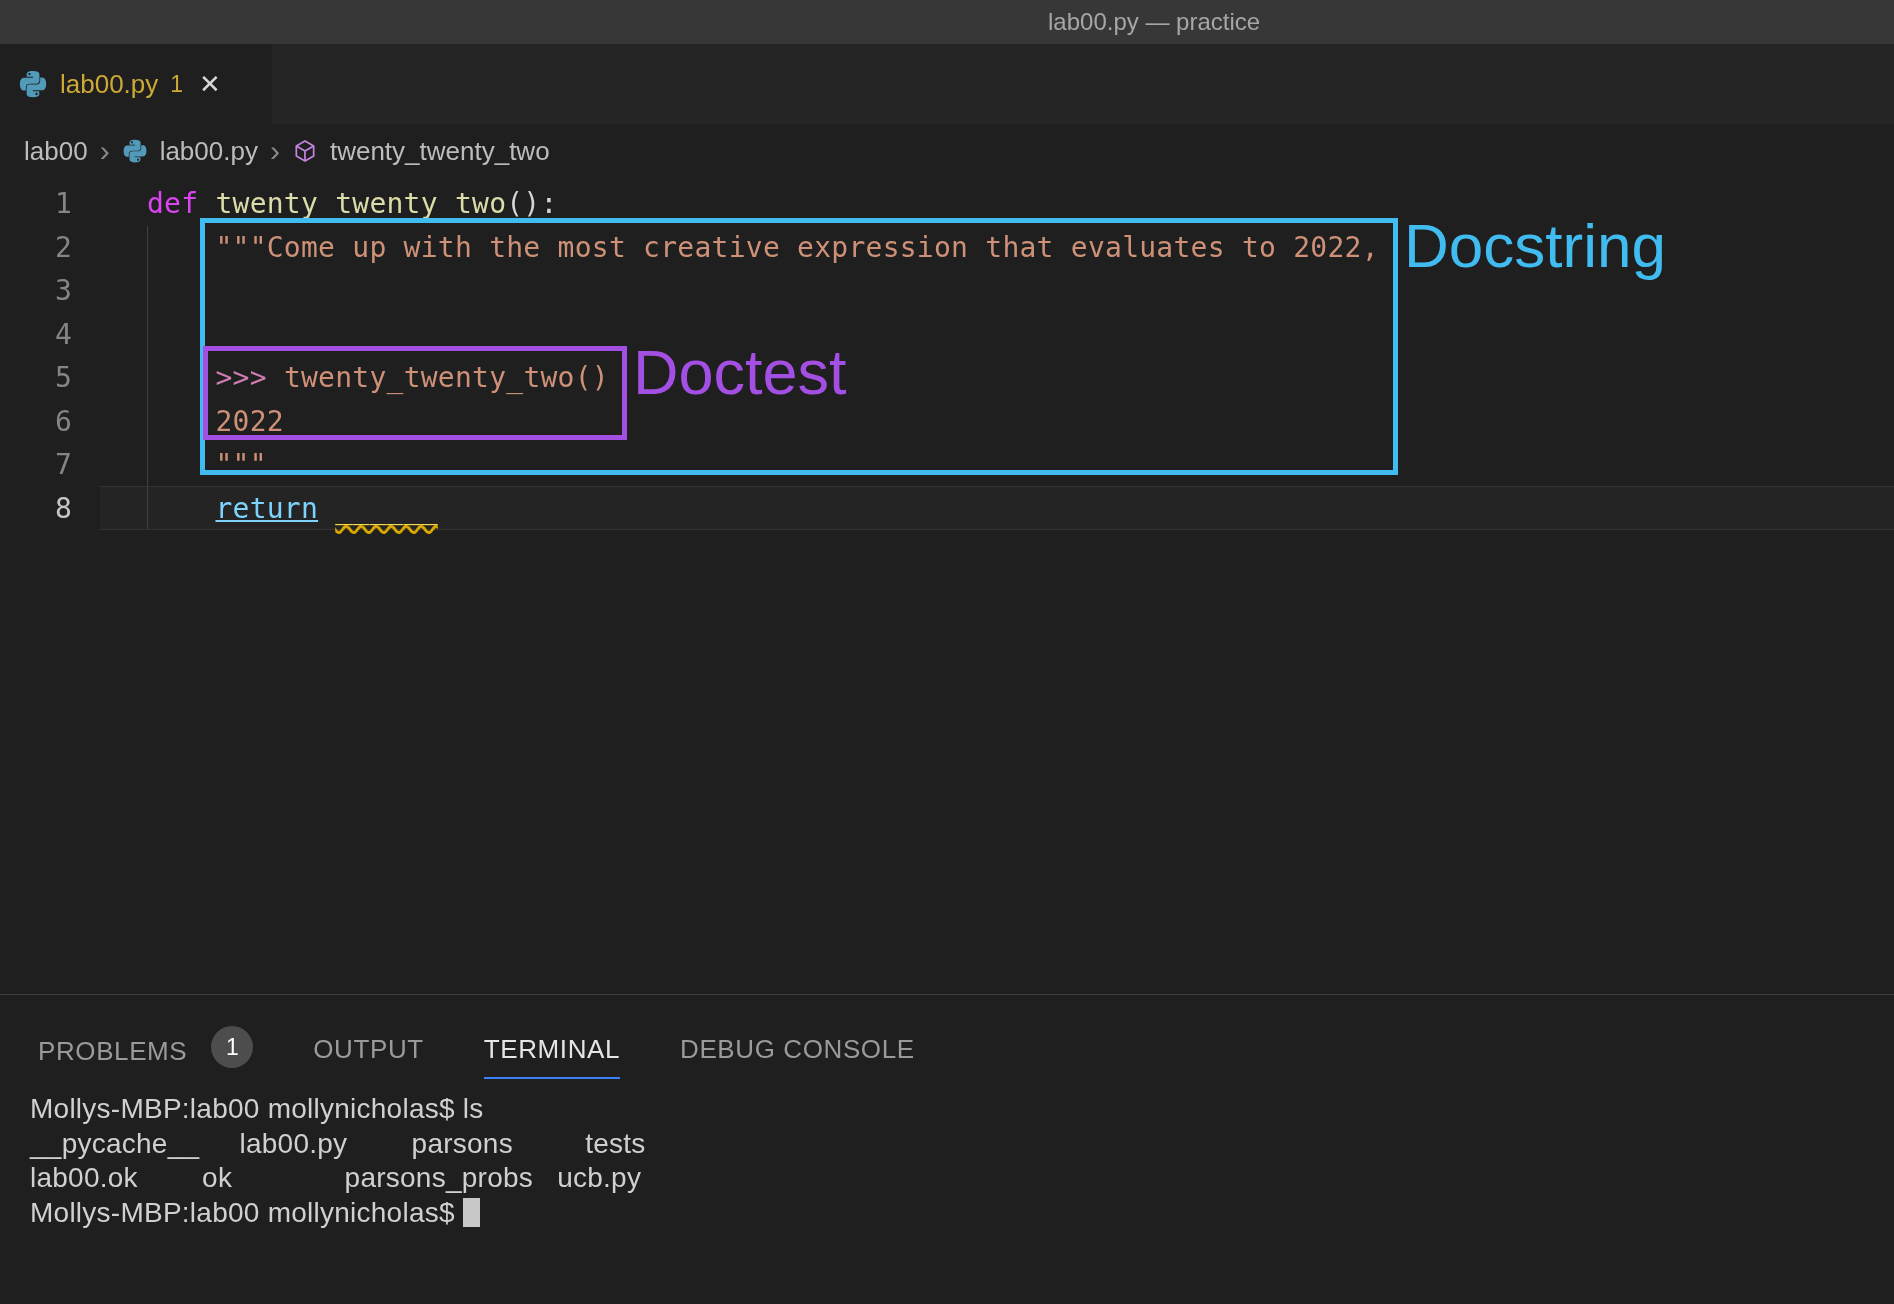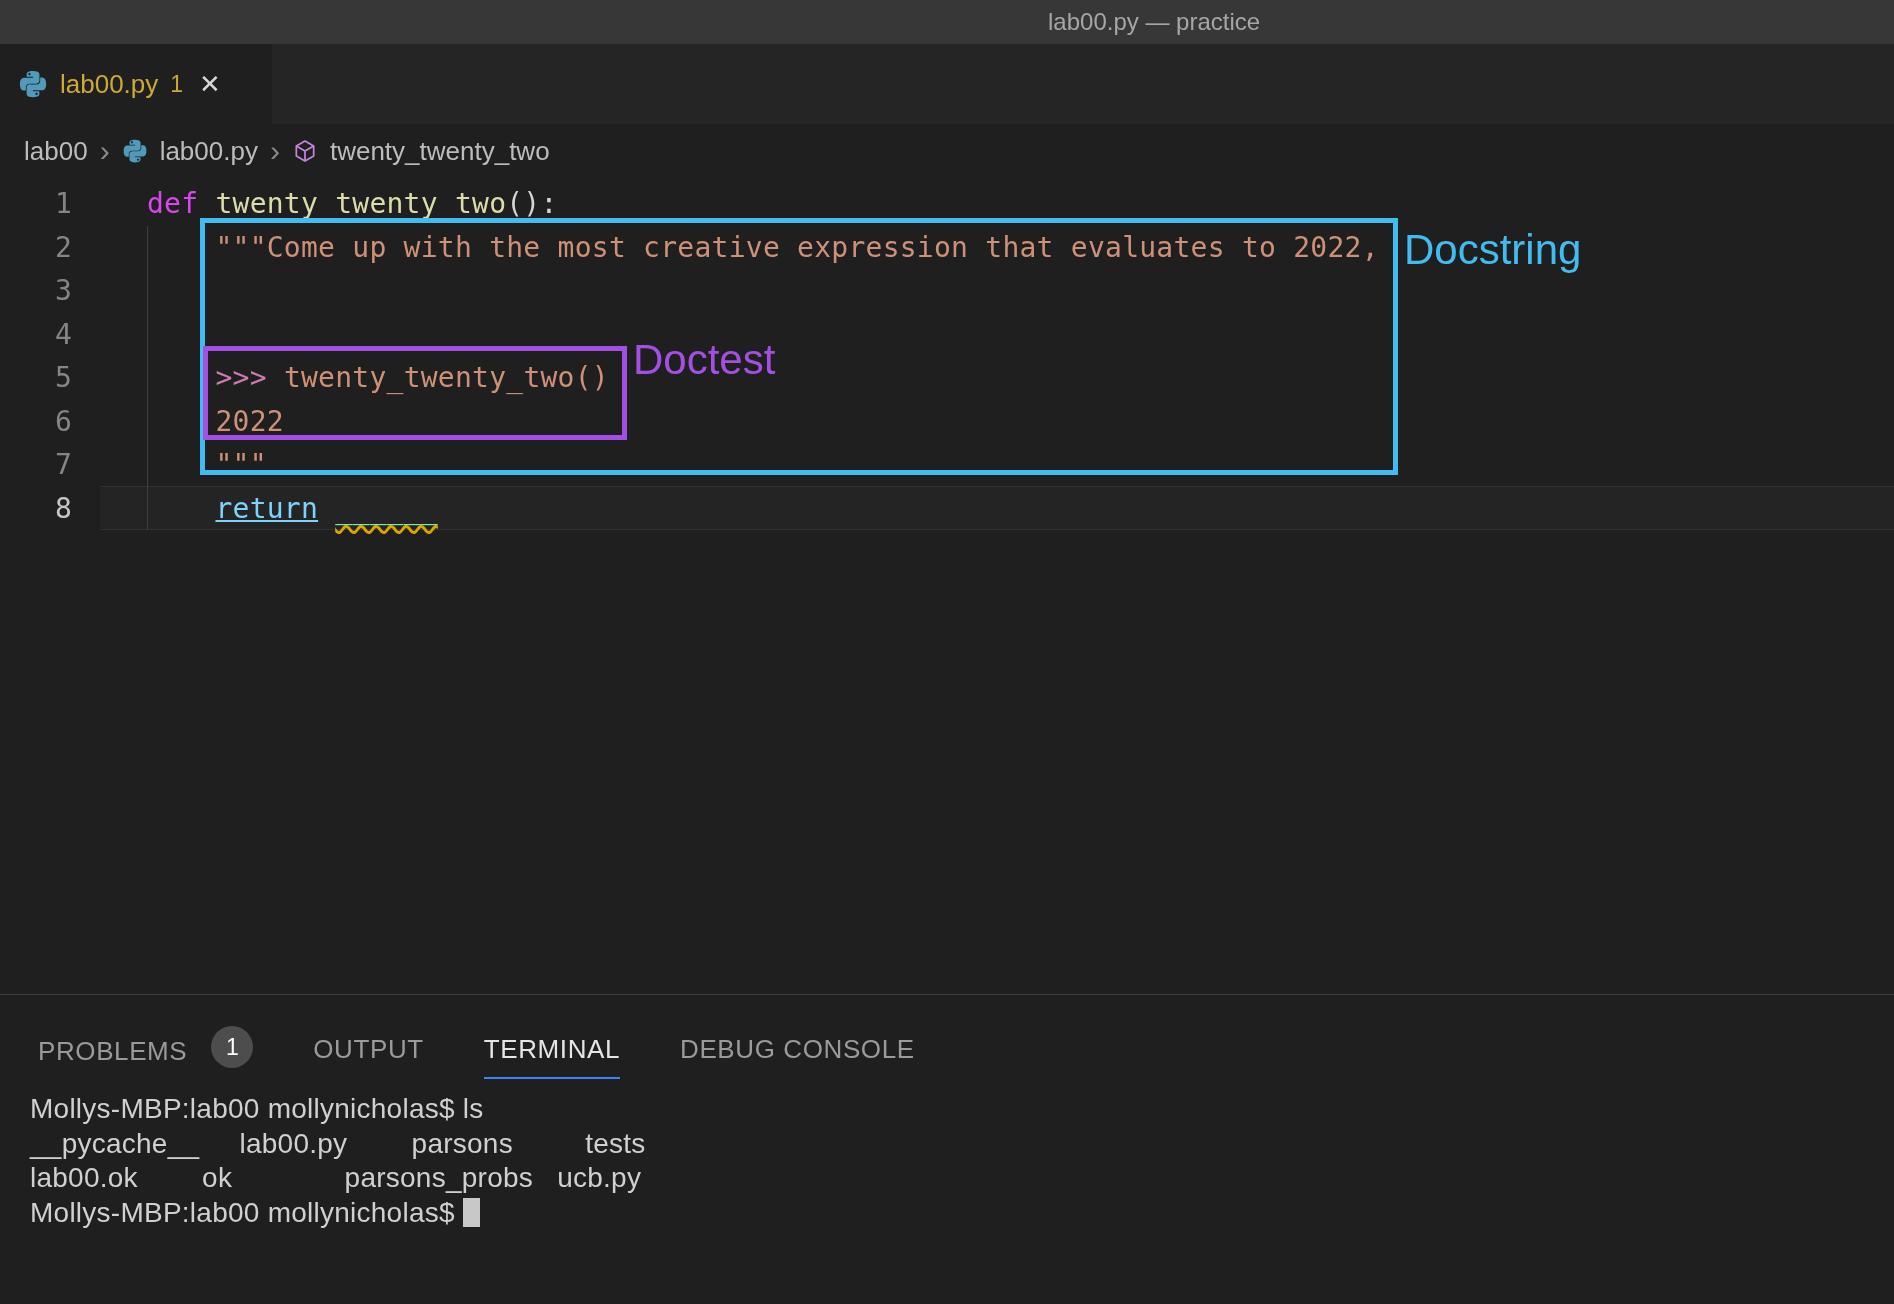--- a/index.html
+++ b/index.html
@@ -24,29 +24,29 @@
   .code-row{display:flex;height:43.5px;line-height:43.5px;position:relative;z-index:2;}
   .ln{width:72px;text-align:right;color:#858585;flex:none;}
   .ln-active{color:#c6c6c6;}
   .code-text{margin-left:75px;white-space:pre;}
   .tok-kw{color:#d946ef;}
   .tok-fn{color:#dcdcaa;}
   .tok-pl{color:#d4d4d4;}
   .tok-str{color:#ce9178;}
   .tok-prompt{color:#ce7bb0;}
   .tok-ret{color:#7dd3fc;text-decoration:underline;}
-  .tok-blank{color:#86efac;text-decoration-line:underline;text-decoration-style:wavy;text-decoration-color:#d7a600;text-decoration-thickness:2.5px;text-underline-offset:7px;}
+  .tok-blank{color:#fde047;text-decoration-line:underline;text-decoration-style:wavy;text-decoration-color:#d7a600;text-decoration-thickness:2.5px;text-underline-offset:7px;}
 
   
   .line-highlight{position:absolute;left:100px;top:486px;width:1794px;height:44px;background:#242424;border-top:1px solid #313131;border-bottom:1px solid #313131;box-sizing:border-box;z-index:1;}
   .indent-guide{position:absolute;left:147px;top:226px;width:1px;height:304px;background:#404040;z-index:1;}
   .docstring-box{position:absolute;left:200px;top:218px;width:1198px;height:257px;border:5px solid #33bef3;box-sizing:border-box;z-index:3;}
   .doctest-box{position:absolute;left:203px;top:346px;width:424px;height:94px;border:5px solid #a44fe3;box-sizing:border-box;z-index:4;}
-  .docstring-label{position:absolute;left:1404px;top:226px;font-size:42px;color:#41bcf1;z-index:5;}
-  .doctest-label{position:absolute;left:633px;top:336px;font-size:42px;color:#a44fe3;z-index:5;}
+  .docstring-label{position:absolute;left:1404px;top:210px;font-size:62px;color:#41bcf1;z-index:5;}
+  .doctest-label{position:absolute;left:633px;top:336px;font-size:63px;color:#a44fe3;z-index:5;}
 
   
   .panel-divider{position:absolute;left:0;top:994px;width:1894px;height:1px;background:#3e3e3e;}
   .panel-tabs{position:absolute;left:38px;top:1034px;display:flex;align-items:flex-start;gap:60px;font-size:26px;letter-spacing:0.6px;color:#9a9a9a;}
   .panel-tab{padding-bottom:12px;display:flex;align-items:center;}
   .panel-tab.active{color:#e5e5e5;border-bottom:2px solid #3b82f6;}
   .panel-badge{display:inline-flex;align-items:center;justify-content:center;width:42px;height:42px;border-radius:50%;background:#4d4d4d;color:#ffffff;font-size:23px;letter-spacing:0;margin-left:24px;margin-top:-8px;}
 
   
   .terminal{position:absolute;left:30px;top:1092px;font-family:Liberation Sans, sans-serif;font-size:28px;line-height:34.5px;letter-spacing:0.25px;color:#d0d0d0;}

